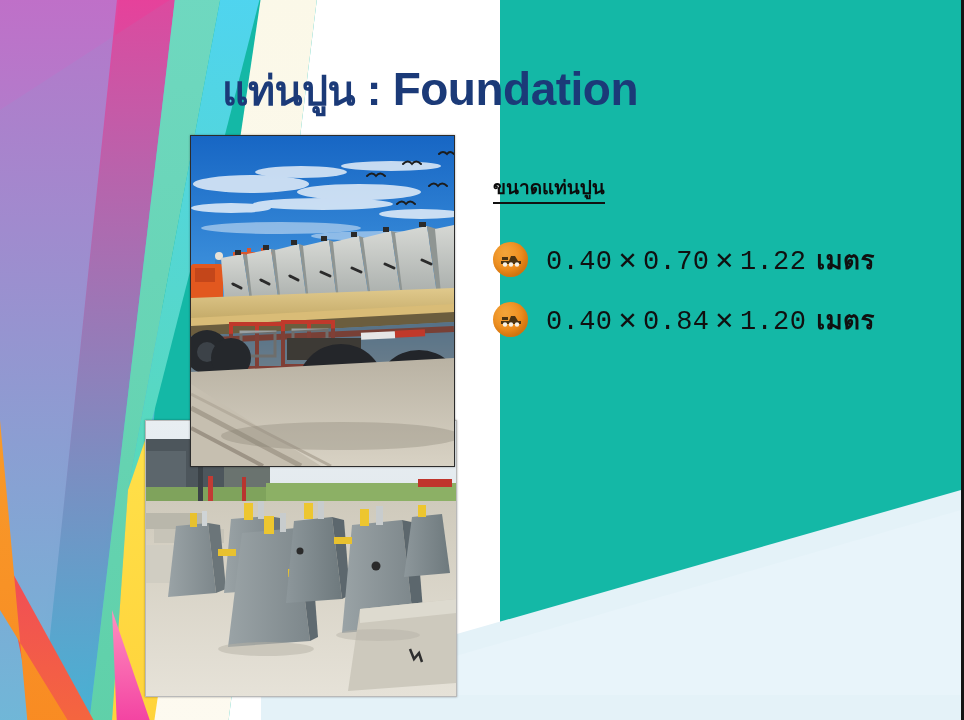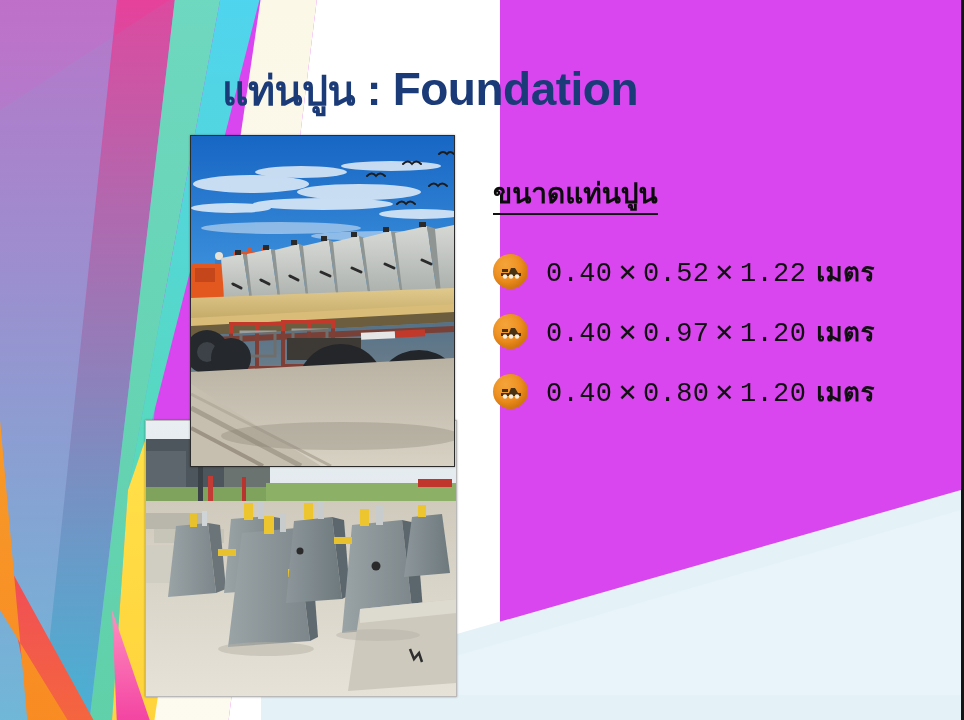--- a/index.html
+++ b/index.html
@@ -5,21 +5,21 @@
   html, body {
     margin: 0;
     padding: 0;
     background: #000;
   }
   #slide {
     position: relative;
     width: 964px;
     height: 720px;
     overflow: hidden;
-    background: #d946ef;
+    background: #14b8a6;
     font-family: "Liberation Sans", "DejaVu Sans", sans-serif;
     border-right: 3px solid #151515;
     box-sizing: border-box;
   }
 
   
   .bg-layer {
     position: absolute;
     inset: 0;
     overflow: hidden;
@@ -95,21 +95,21 @@
   
   .content {
     position: absolute;
     left: 493px;
     top: 176px;
     width: 450px;
     z-index: 5;
   }
   .spec-heading {
     font-family: "DejaVu Sans", "Liberation Sans", sans-serif;
-    font-size: 28px;
+    font-size: 19px;
     font-weight: bold;
     color: #0b0b0b;
     display: inline-block;
     border-bottom: 2px solid #111;
     padding-bottom: 2px;
     line-height: 1.25;
   }
   .spec-list {
     margin-top: 26px;
   }
@@ -493,53 +493,39 @@
         <span class="bullet-icon">
           <svg width="22" height="15" viewBox="0 0 22 15" aria-hidden="true">
             <path d="M1 9 h8 l2 -5 h4 l3 5 h3 v3 h-20 z" fill="#4a3312"></path>
             <circle cx="5" cy="12.5" r="2.2" fill="#f6f1e6"></circle>
             <circle cx="11" cy="12.5" r="2.2" fill="#f6f1e6"></circle>
             <circle cx="17" cy="12.5" r="2.2" fill="#f6f1e6"></circle>
             <rect x="2" y="5" width="6" height="3" fill="#4a3312"></rect>
           </svg>
         </span>
         <span class="spec-text">
-          <span class="num">0.40</span><span class="x">✕</span><span class="num">0.52</span><span class="x">✕</span><span class="num">1.22</span><span class="unit">เมตร</span>
+          <span class="num">0.40</span><span class="x">✕</span><span class="num">0.70</span><span class="x">✕</span><span class="num">1.22</span><span class="unit">เมตร</span>
         </span>
       </div>
 
       <div class="spec-row">
         <span class="bullet-icon">
           <svg width="22" height="15" viewBox="0 0 22 15" aria-hidden="true">
             <path d="M1 9 h8 l2 -5 h4 l3 5 h3 v3 h-20 z" fill="#4a3312"></path>
             <circle cx="5" cy="12.5" r="2.2" fill="#f6f1e6"></circle>
             <circle cx="11" cy="12.5" r="2.2" fill="#f6f1e6"></circle>
             <circle cx="17" cy="12.5" r="2.2" fill="#f6f1e6"></circle>
             <rect x="2" y="5" width="6" height="3" fill="#4a3312"></rect>
           </svg>
         </span>
         <span class="spec-text">
-          <span class="num">0.40</span><span class="x">✕</span><span class="num">0.97</span><span class="x">✕</span><span class="num">1.20</span><span class="unit">เมตร</span>
+          <span class="num">0.40</span><span class="x">✕</span><span class="num">0.84</span><span class="x">✕</span><span class="num">1.20</span><span class="unit">เมตร</span>
         </span>
       </div>
 
-      <div class="spec-row">
-        <span class="bullet-icon">
-          <svg width="22" height="15" viewBox="0 0 22 15" aria-hidden="true">
-            <path d="M1 9 h8 l2 -5 h4 l3 5 h3 v3 h-20 z" fill="#4a3312"></path>
-            <circle cx="5" cy="12.5" r="2.2" fill="#f6f1e6"></circle>
-            <circle cx="11" cy="12.5" r="2.2" fill="#f6f1e6"></circle>
-            <circle cx="17" cy="12.5" r="2.2" fill="#f6f1e6"></circle>
-            <rect x="2" y="5" width="6" height="3" fill="#4a3312"></rect>
-          </svg>
-        </span>
-        <span class="spec-text">
-          <span class="num">0.40</span><span class="x">✕</span><span class="num">0.80</span><span class="x">✕</span><span class="num">1.20</span><span class="unit">เมตร</span>
-        </span>
-      </div>
 
     </div>
 
     <div class="note">
     </div>
   </div>
 
 </div>
 
 </body></html>

